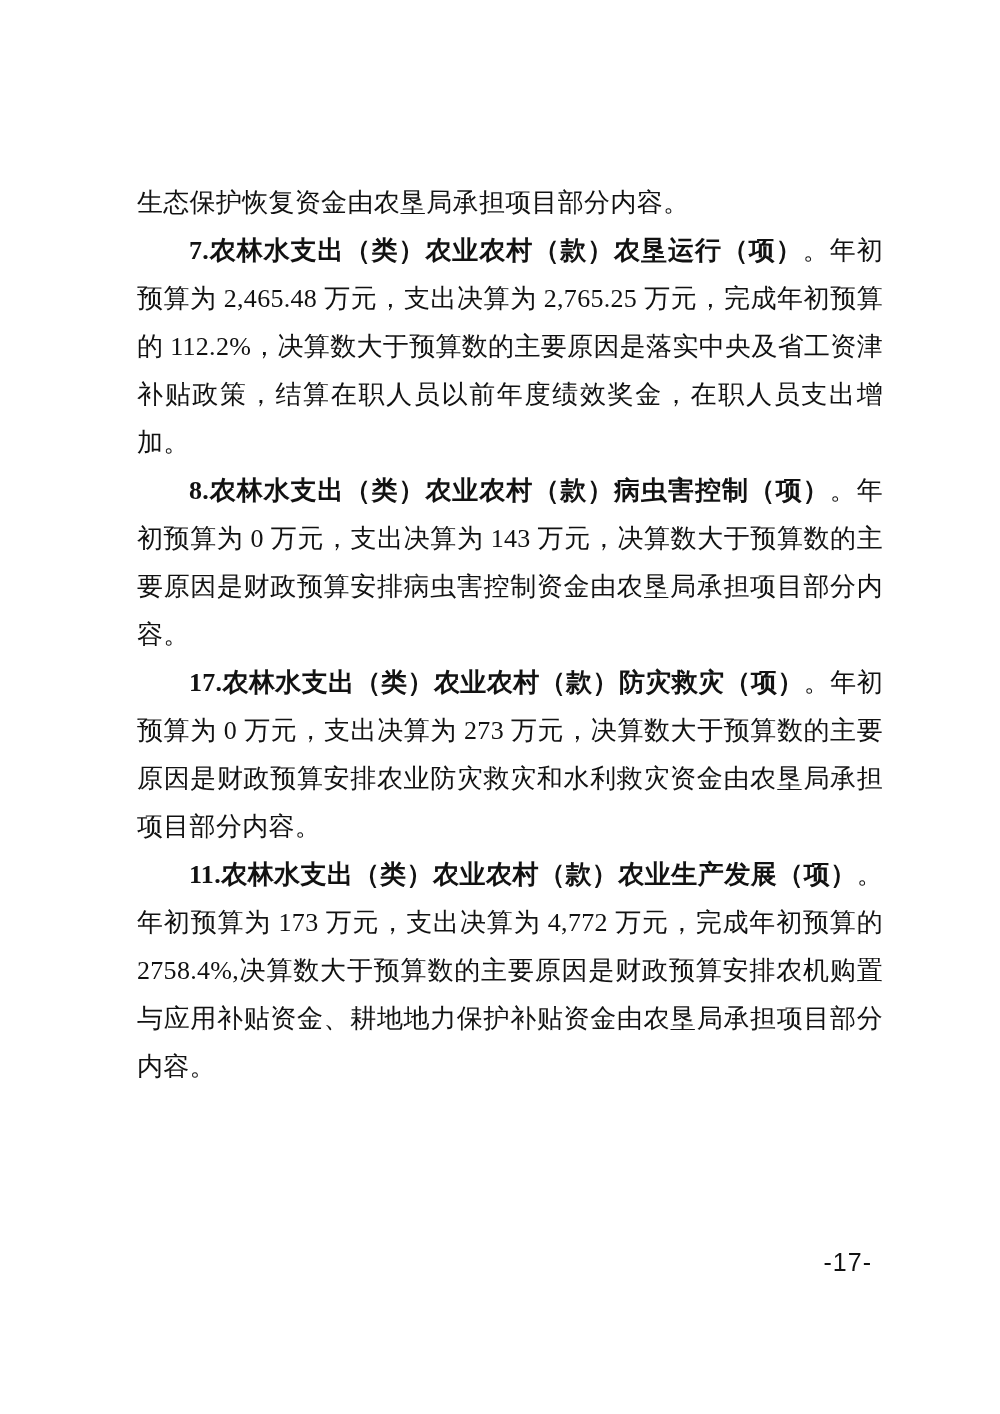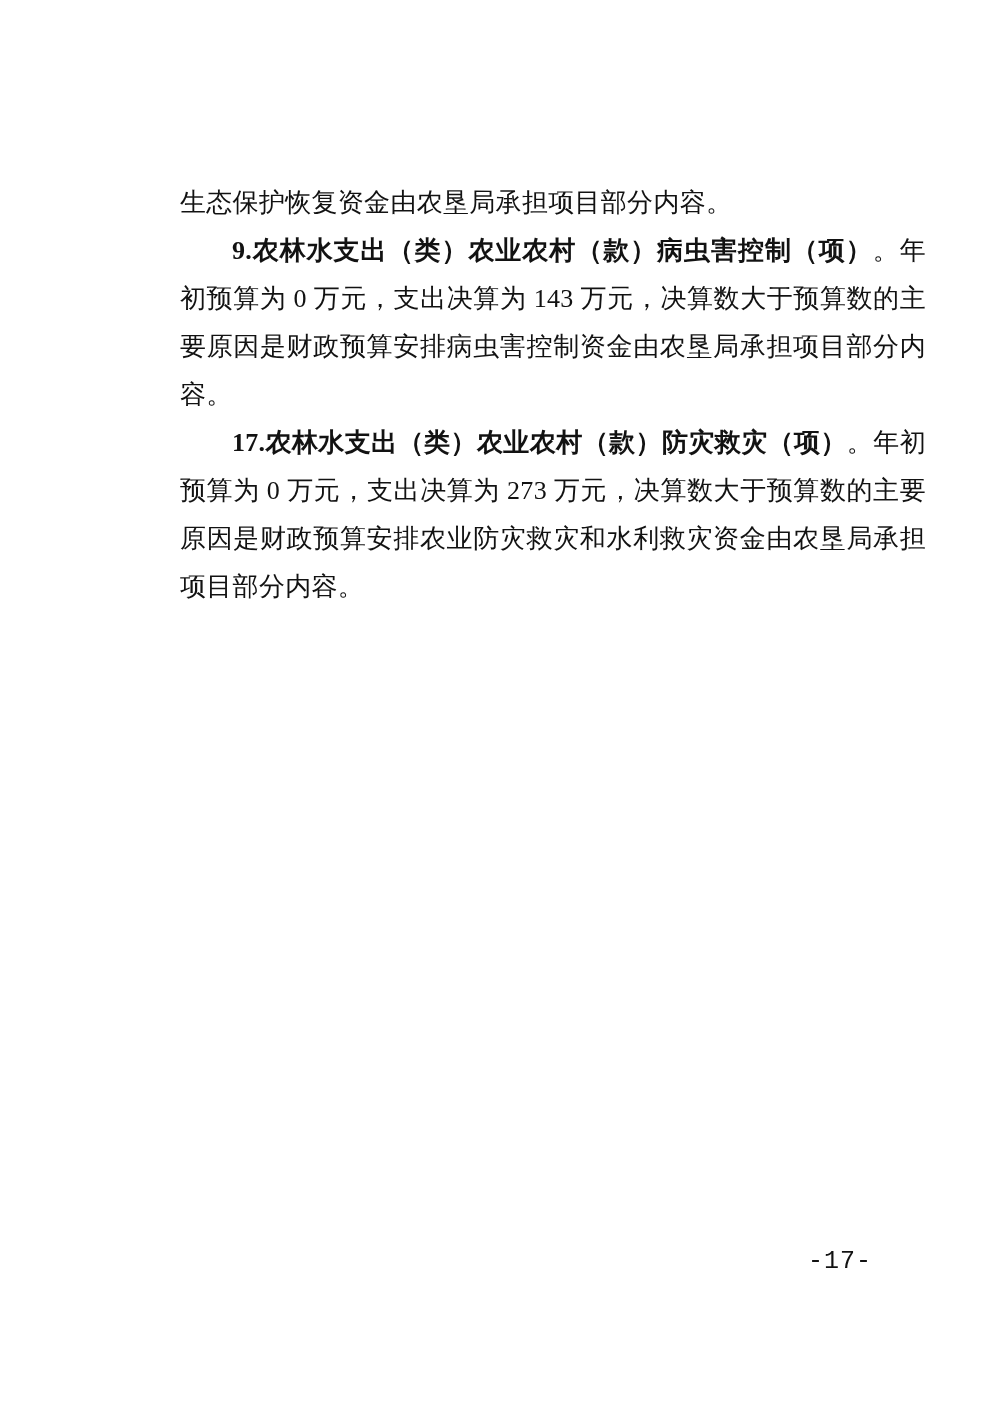--- a/index.html
+++ b/index.html
@@ -19,57 +19,58 @@
   .content {
     position: absolute;
     left: 137px;
     top: 179px;
     width: 746px;
     font-size: 26px;
     line-height: 48px;
     text-align: justify;
     text-justify: inter-ideograph;
     letter-spacing: 0.3px;
-    margin-left: 43px;
   }
   .para {
     margin: 0;
     padding: 0;
     text-indent: 2em;
   }
   .para.no-indent {
     text-indent: 0;
   }
   .head {
     font-weight: 700;
   }
   .page-number {
     position: absolute;
     top: 1246px;
     right: 128px;
     font-size: 25px;
     line-height: 32px;
     letter-spacing: 1px;
-    font-family: Liberation Mono, monospace;
+    font-family: Liberation Sans, sans-serif;
     color: #121212;
   }
 </style>
 </head>
 <body>
 
 <div class="page">
 
   <div class="content">
 
     <p class="para no-indent"><span>生态保护恢复资金由农垦局承担项目部分内容。</span></p>
 
+    <p class="para"><span class="head">7.农林水支出（类）农业农村（款）农垦运行（项）</span><span>。年初预算为 2,465.48 万元，支出决算为 2,765.25 万元，完成年初预算的 112.2%，决算数大于预算数的主要原因是落实中央及省工资津补贴政策，结算在职人员以前年度绩效奖金，在职人员支出增加。</span></p>
 
-    <p class="para"><span class="head">9.农林水支出（类）农业农村（款）病虫害控制（项）</span><span>。年初预算为 0 万元，支出决算为 143 万元，决算数大于预算数的主要原因是财政预算安排病虫害控制资金由农垦局承担项目部分内容。</span></p>
+    <p class="para"><span class="head">8.农林水支出（类）农业农村（款）病虫害控制（项）</span><span>。年初预算为 0 万元，支出决算为 143 万元，决算数大于预算数的主要原因是财政预算安排病虫害控制资金由农垦局承担项目部分内容。</span></p>
 
 
     <p class="para"><span class="head">17.农林水支出（类）农业农村（款）防灾救灾（项）</span><span>。年初预算为 0 万元，支出决算为 273 万元，决算数大于预算数的主要原因是财政预算安排农业防灾救灾和水利救灾资金由农垦局承担项目部分内容。</span></p>
 
+    <p class="para"><span class="head">11.农林水支出（类）农业农村（款）农业生产发展（项）</span><span>。年初预算为 173 万元，支出决算为 4,772 万元，完成年初预算的 2758.4%,决算数大于预算数的主要原因是财政预算安排农机购置与应用补贴资金、耕地地力保护补贴资金由农垦局承担项目部分内容。</span></p>
 
   </div>
 
   <div class="page-number">-17-</div>
 
 </div>
 
 </body></html>

